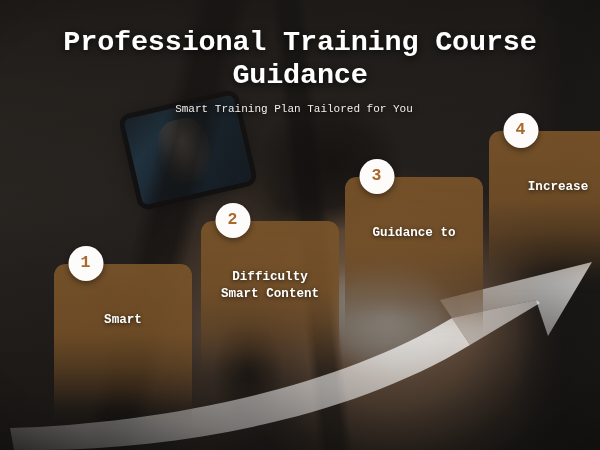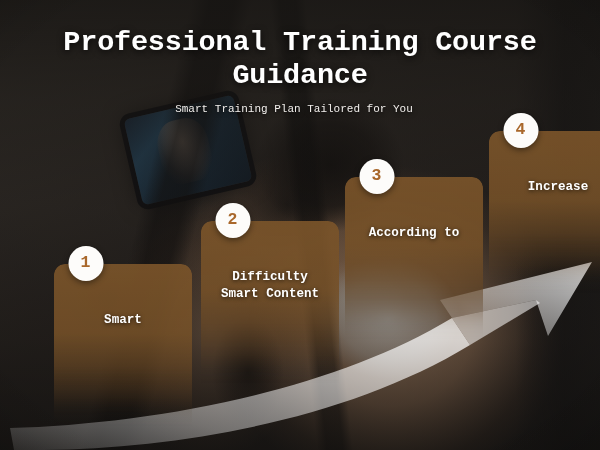--- a/index.html
+++ b/index.html
@@ -235,21 +235,21 @@
         </div>
       </div>
     </div>
 
     <div class="step step-3">
       <div class="badge">
         <span class="badge-num">3</span>
       </div>
       <div class="card">
         <div class="card-label">
-          <span>According to</span><br>
+          <span>Guidance to</span><br>
         </div>
       </div>
     </div>
 
     <div class="step step-4">
       <div class="badge">
         <span class="badge-num">4</span>
       </div>
       <div class="card">
         <div class="card-label">

